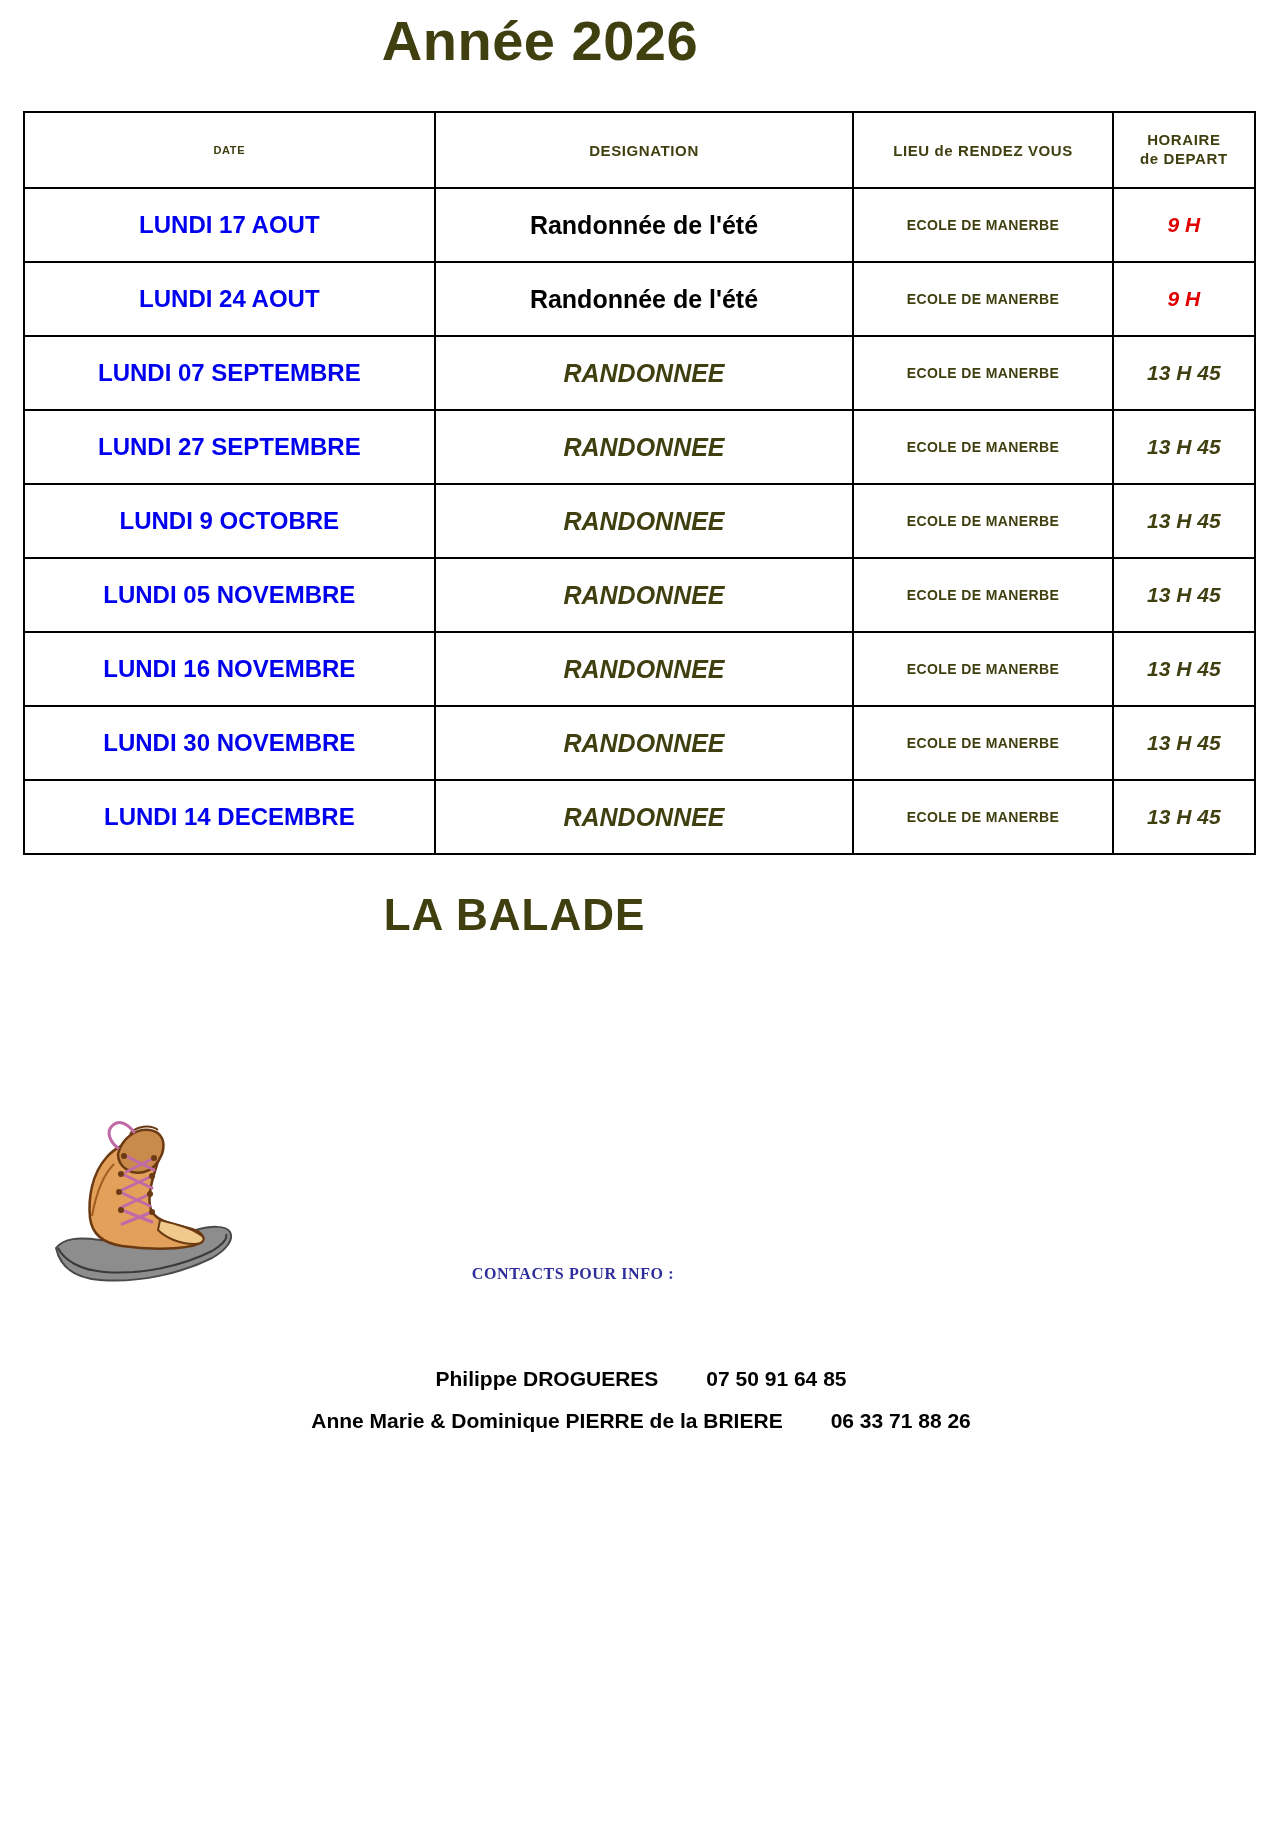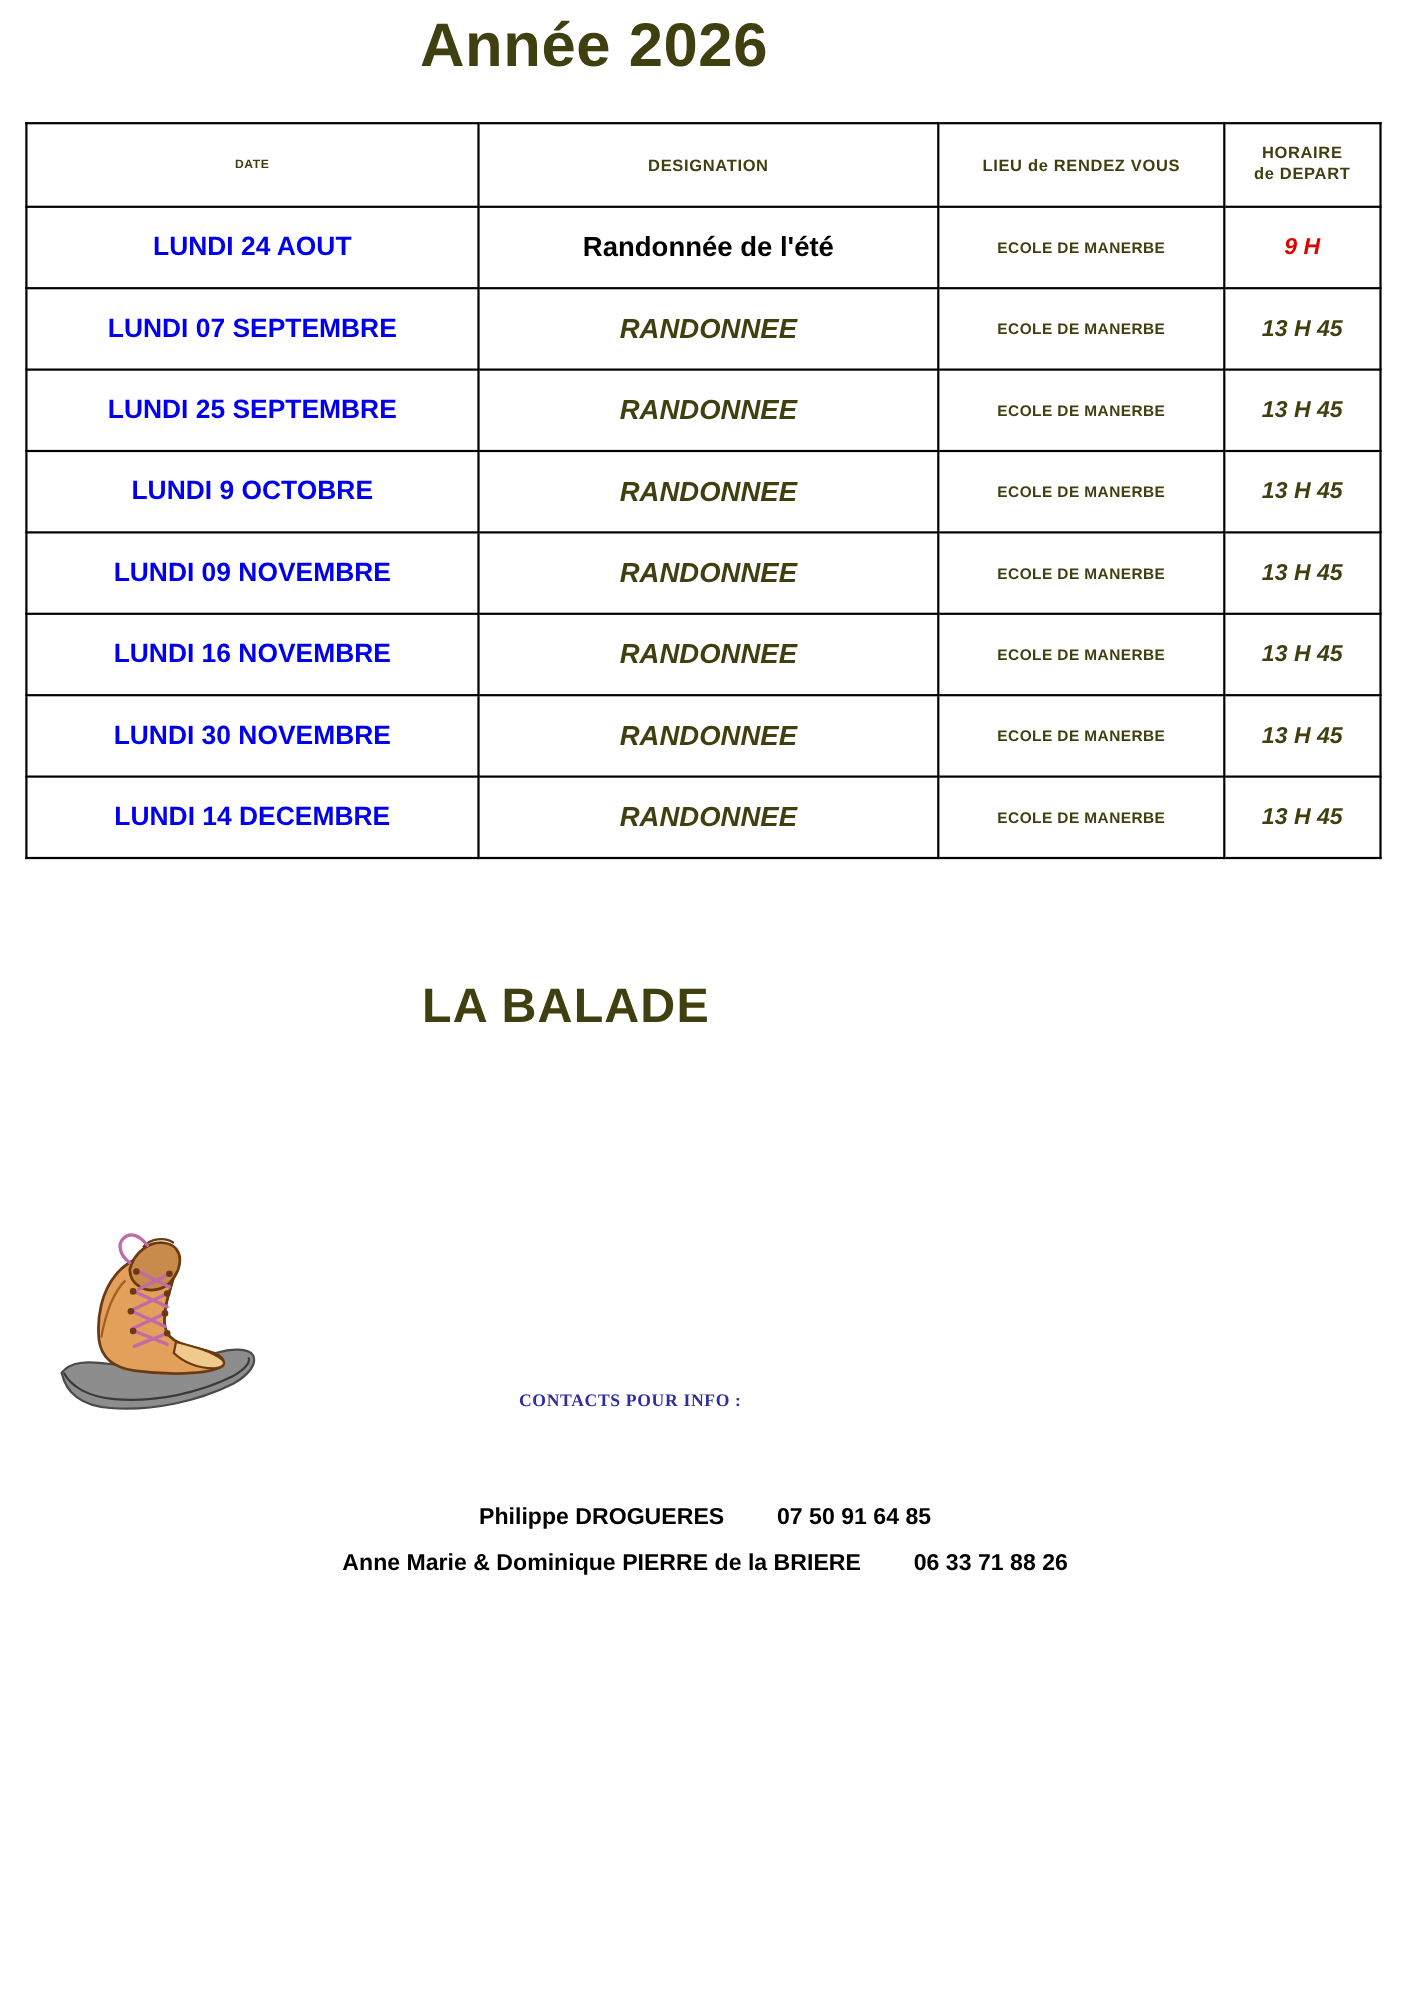--- a/index.html
+++ b/index.html
@@ -190,45 +190,51 @@
           <th class="h-desig">DESIGNATION</th>
           <th class="h-lieu">LIEU de  RENDEZ VOUS</th>
           <th class="h-horaire">
             <div>HORAIRE</div>
             <div>de DEPART</div>
           </th>
         </tr>
       </thead>
       <tbody id="schedule-body">
           <tr>
+            <td class="cell-date">LUNDI 17 AOUT</td>
+            <td class="cell-desig">Randonnée de l'été</td>
+            <td class="cell-lieu">ECOLE DE MANERBE</td>
+            <td class="cell-horaire red">9 H</td>
+          </tr>
+          <tr>
             <td class="cell-date">LUNDI 24 AOUT</td>
             <td class="cell-desig">Randonnée de l'été</td>
             <td class="cell-lieu">ECOLE DE MANERBE</td>
             <td class="cell-horaire red">9 H</td>
           </tr>
           <tr>
             <td class="cell-date">LUNDI 07 SEPTEMBRE</td>
             <td class="cell-desig italic">RANDONNEE</td>
             <td class="cell-lieu">ECOLE DE MANERBE</td>
             <td class="cell-horaire">13 H 45</td>
           </tr>
           <tr>
-            <td class="cell-date">LUNDI 25 SEPTEMBRE</td>
+            <td class="cell-date">LUNDI 27 SEPTEMBRE</td>
             <td class="cell-desig italic">RANDONNEE</td>
             <td class="cell-lieu">ECOLE DE MANERBE</td>
             <td class="cell-horaire">13 H 45</td>
           </tr>
           <tr>
             <td class="cell-date">LUNDI 9 OCTOBRE</td>
             <td class="cell-desig italic">RANDONNEE</td>
             <td class="cell-lieu">ECOLE DE MANERBE</td>
             <td class="cell-horaire">13 H 45</td>
           </tr>
           <tr>
-            <td class="cell-date">LUNDI 09 NOVEMBRE</td>
+            <td class="cell-date">LUNDI 05 NOVEMBRE</td>
             <td class="cell-desig italic">RANDONNEE</td>
             <td class="cell-lieu">ECOLE DE MANERBE</td>
             <td class="cell-horaire">13 H 45</td>
           </tr>
           <tr>
             <td class="cell-date">LUNDI 16 NOVEMBRE</td>
             <td class="cell-desig italic">RANDONNEE</td>
             <td class="cell-lieu">ECOLE DE MANERBE</td>
             <td class="cell-horaire">13 H 45</td>
           </tr>

